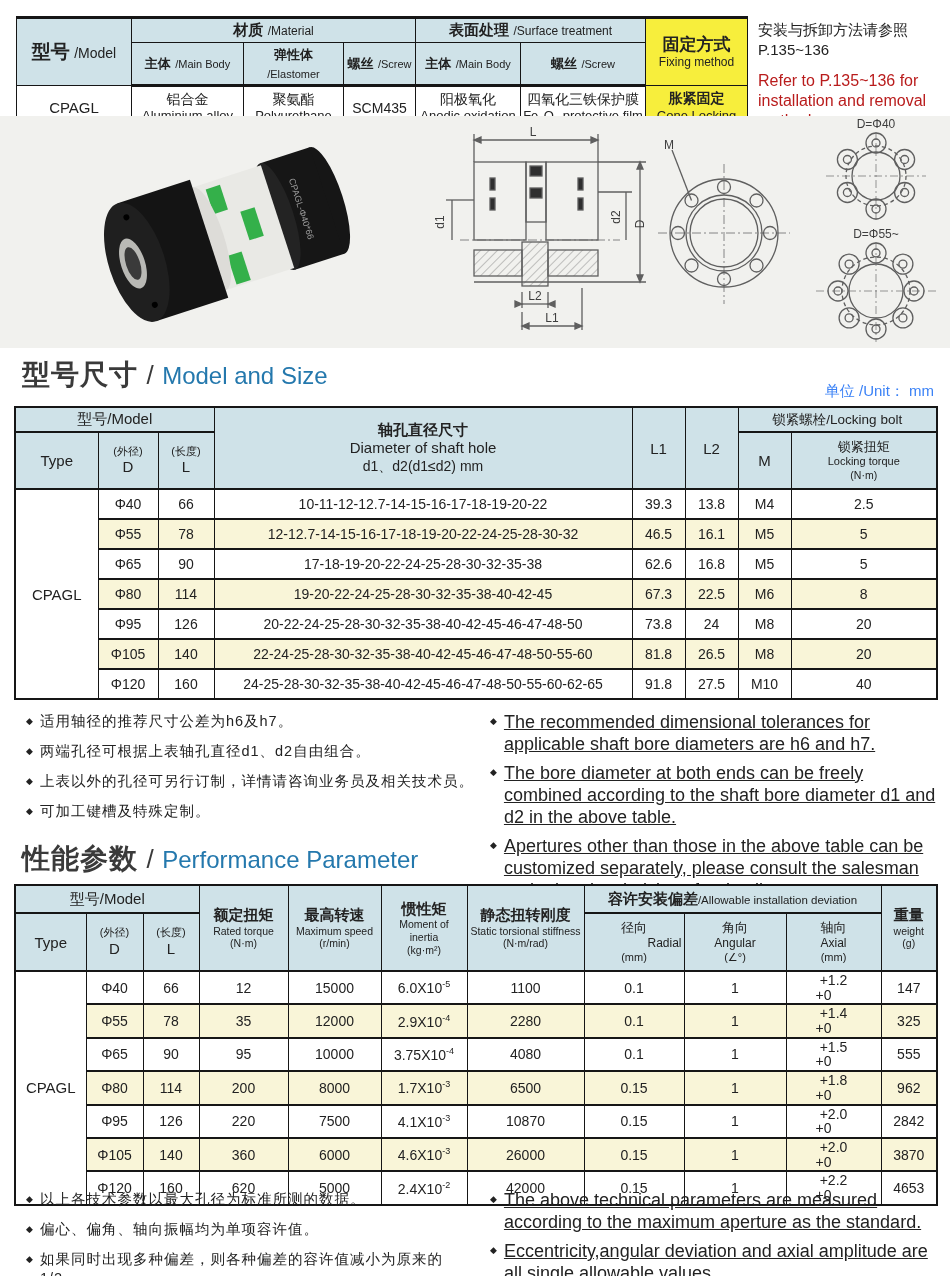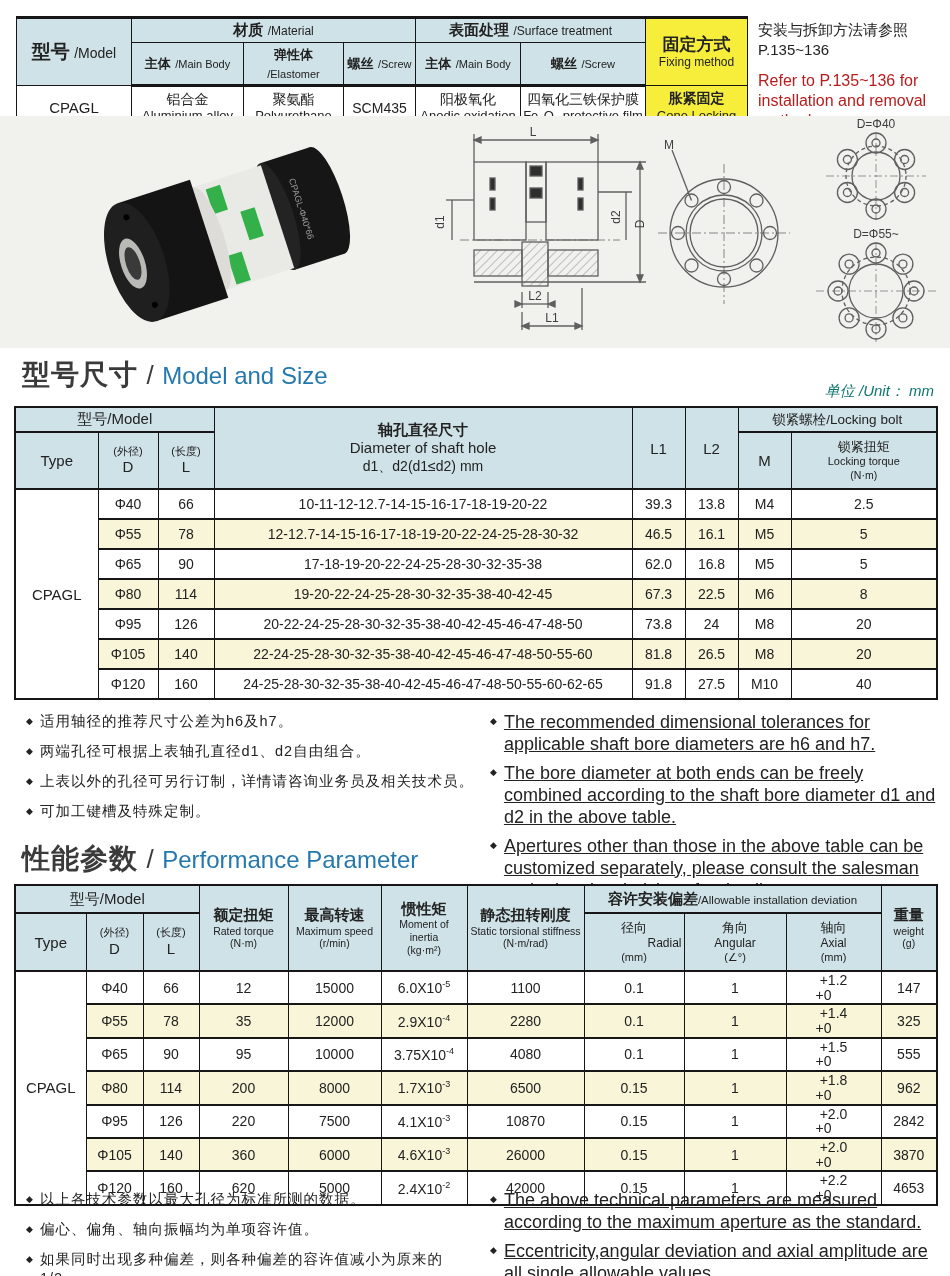--- a/index.html
+++ b/index.html
@@ -32,21 +32,21 @@
   .strip { position:absolute; top:116px; left:0; width:950px; height:232px; background:#f1f1ee; }
   .strip svg { position:absolute; }
   .lineart { stroke:#5f5f5f; fill:none; stroke-width:1.3; }
   .dimtext { font-size:12px; fill:#3e3e3e; }
 
   
   .sec-title { position:absolute; left:22px; white-space:nowrap; }
   .sec-title .zh { font-size:28px; font-weight:bold; color:#3a3a3a; letter-spacing:1px; }
   .sec-title .slash { font-size:26px; color:#3a3a3a; margin:0 4px; }
   .sec-title .en { font-size:24px; color:#2478ad; }
-  .unit-note { position:absolute; right:16px; font-size:15px; color:#0f766e;font-style:italic; }
+  .unit-note { position:absolute; right:16px; font-size:15px; color:#3b82f6; }
 
   
   table.spec { border-collapse:collapse; table-layout:fixed; width:922px; position:absolute; left:14px; }
   table.spec td { border:solid #161616; border-width:2px 1px; text-align:center; vertical-align:middle; font-size:14px; padding:1px 2px; }
   table.spec { border:2px solid #161616; }
   table.spec thead td { background:#cfe2e8; }
   table.spec thead tr:last-child td { border-bottom:2.5px solid #161616; }
   table.spec tbody tr:nth-of-type(even) td { background:#f9f5d8; }
   table.spec tbody td.type-cell { background:#fff; font-size:15px; }
   .h-zh { font-size:15px; font-weight:bold; }
@@ -382,21 +382,21 @@
           <td>16.1</td>
           <td>M5</td>
           <td>5</td>
         </tr>
 
         <tr style="height:30px;">
 
           <td>Φ65</td>
           <td>90</td>
           <td class="holes">17-18-19-20-22-24-25-28-30-32-35-38</td>
-          <td>62.0</td>
+          <td>62.6</td>
           <td>16.8</td>
           <td>M5</td>
           <td>5</td>
         </tr>
 
         <tr style="height:30px;">
 
           <td>Φ80</td>
           <td>114</td>
           <td class="holes">19-20-22-24-25-28-30-32-35-38-40-42-45</td>

